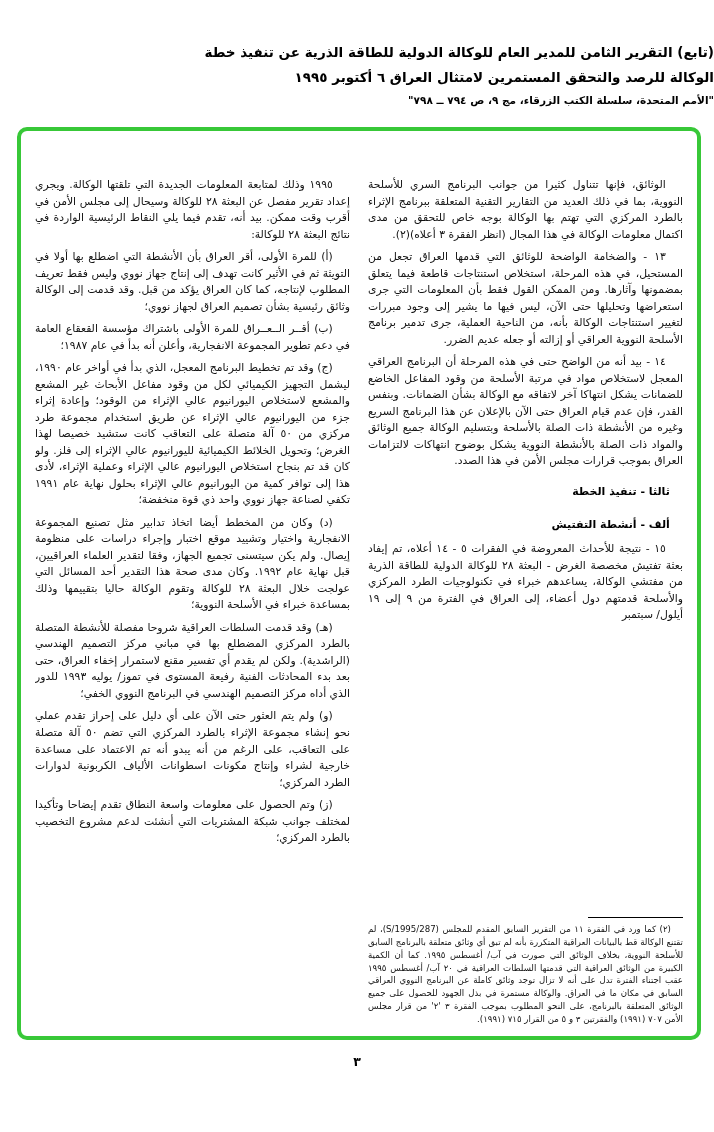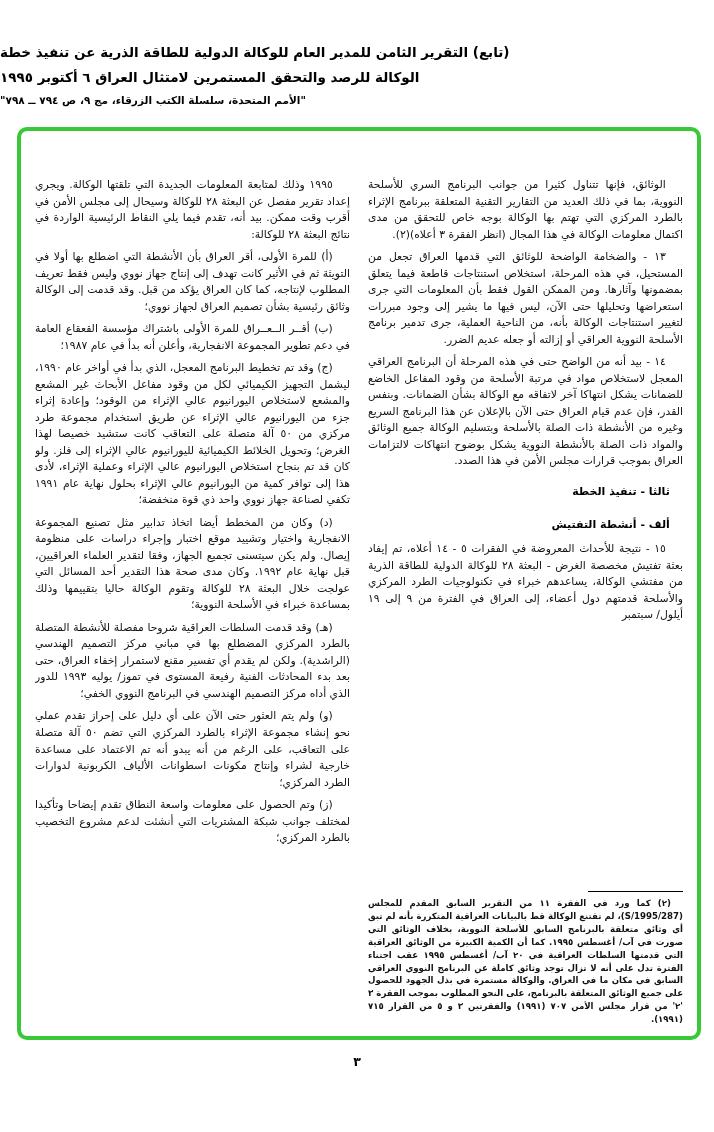--- a/index.html
+++ b/index.html
@@ -12,21 +12,21 @@
     width: 714px;
     height: 1132px;
     background: #ffffff;
     font-family: "DejaVu Sans", sans-serif;
     color: #111;
     direction: rtl;
     overflow: hidden;
   }
   .doc-header {
     padding-top: 40px;
-    text-align: left;
+    text-align: right;
   }
   .title-line {
     font-size: 13.5px;
     font-weight: bold;
     line-height: 1.85;
     color: #000;
   }
   .source-line {
     font-size: 10.5px;
     font-weight: bold;
@@ -69,21 +69,20 @@
   .sec, .subsec {
     font-size: 11px;
     font-weight: bold;
     margin: 8px 0 8px 0;
     text-indent: 1.2em;
     color: #000;
   }
   .footnote {
     margin-top: auto;
     padding-top: 4px;
-    font-weight: bold;
   }
   .footnote-rule {
     width: 95px;
     border-top: 1.5px solid #000;
     margin-bottom: 5px;
   }
   .footnote p.fn {
     font-size: 8.6px;
     line-height: 1.5;
     margin: 0;

